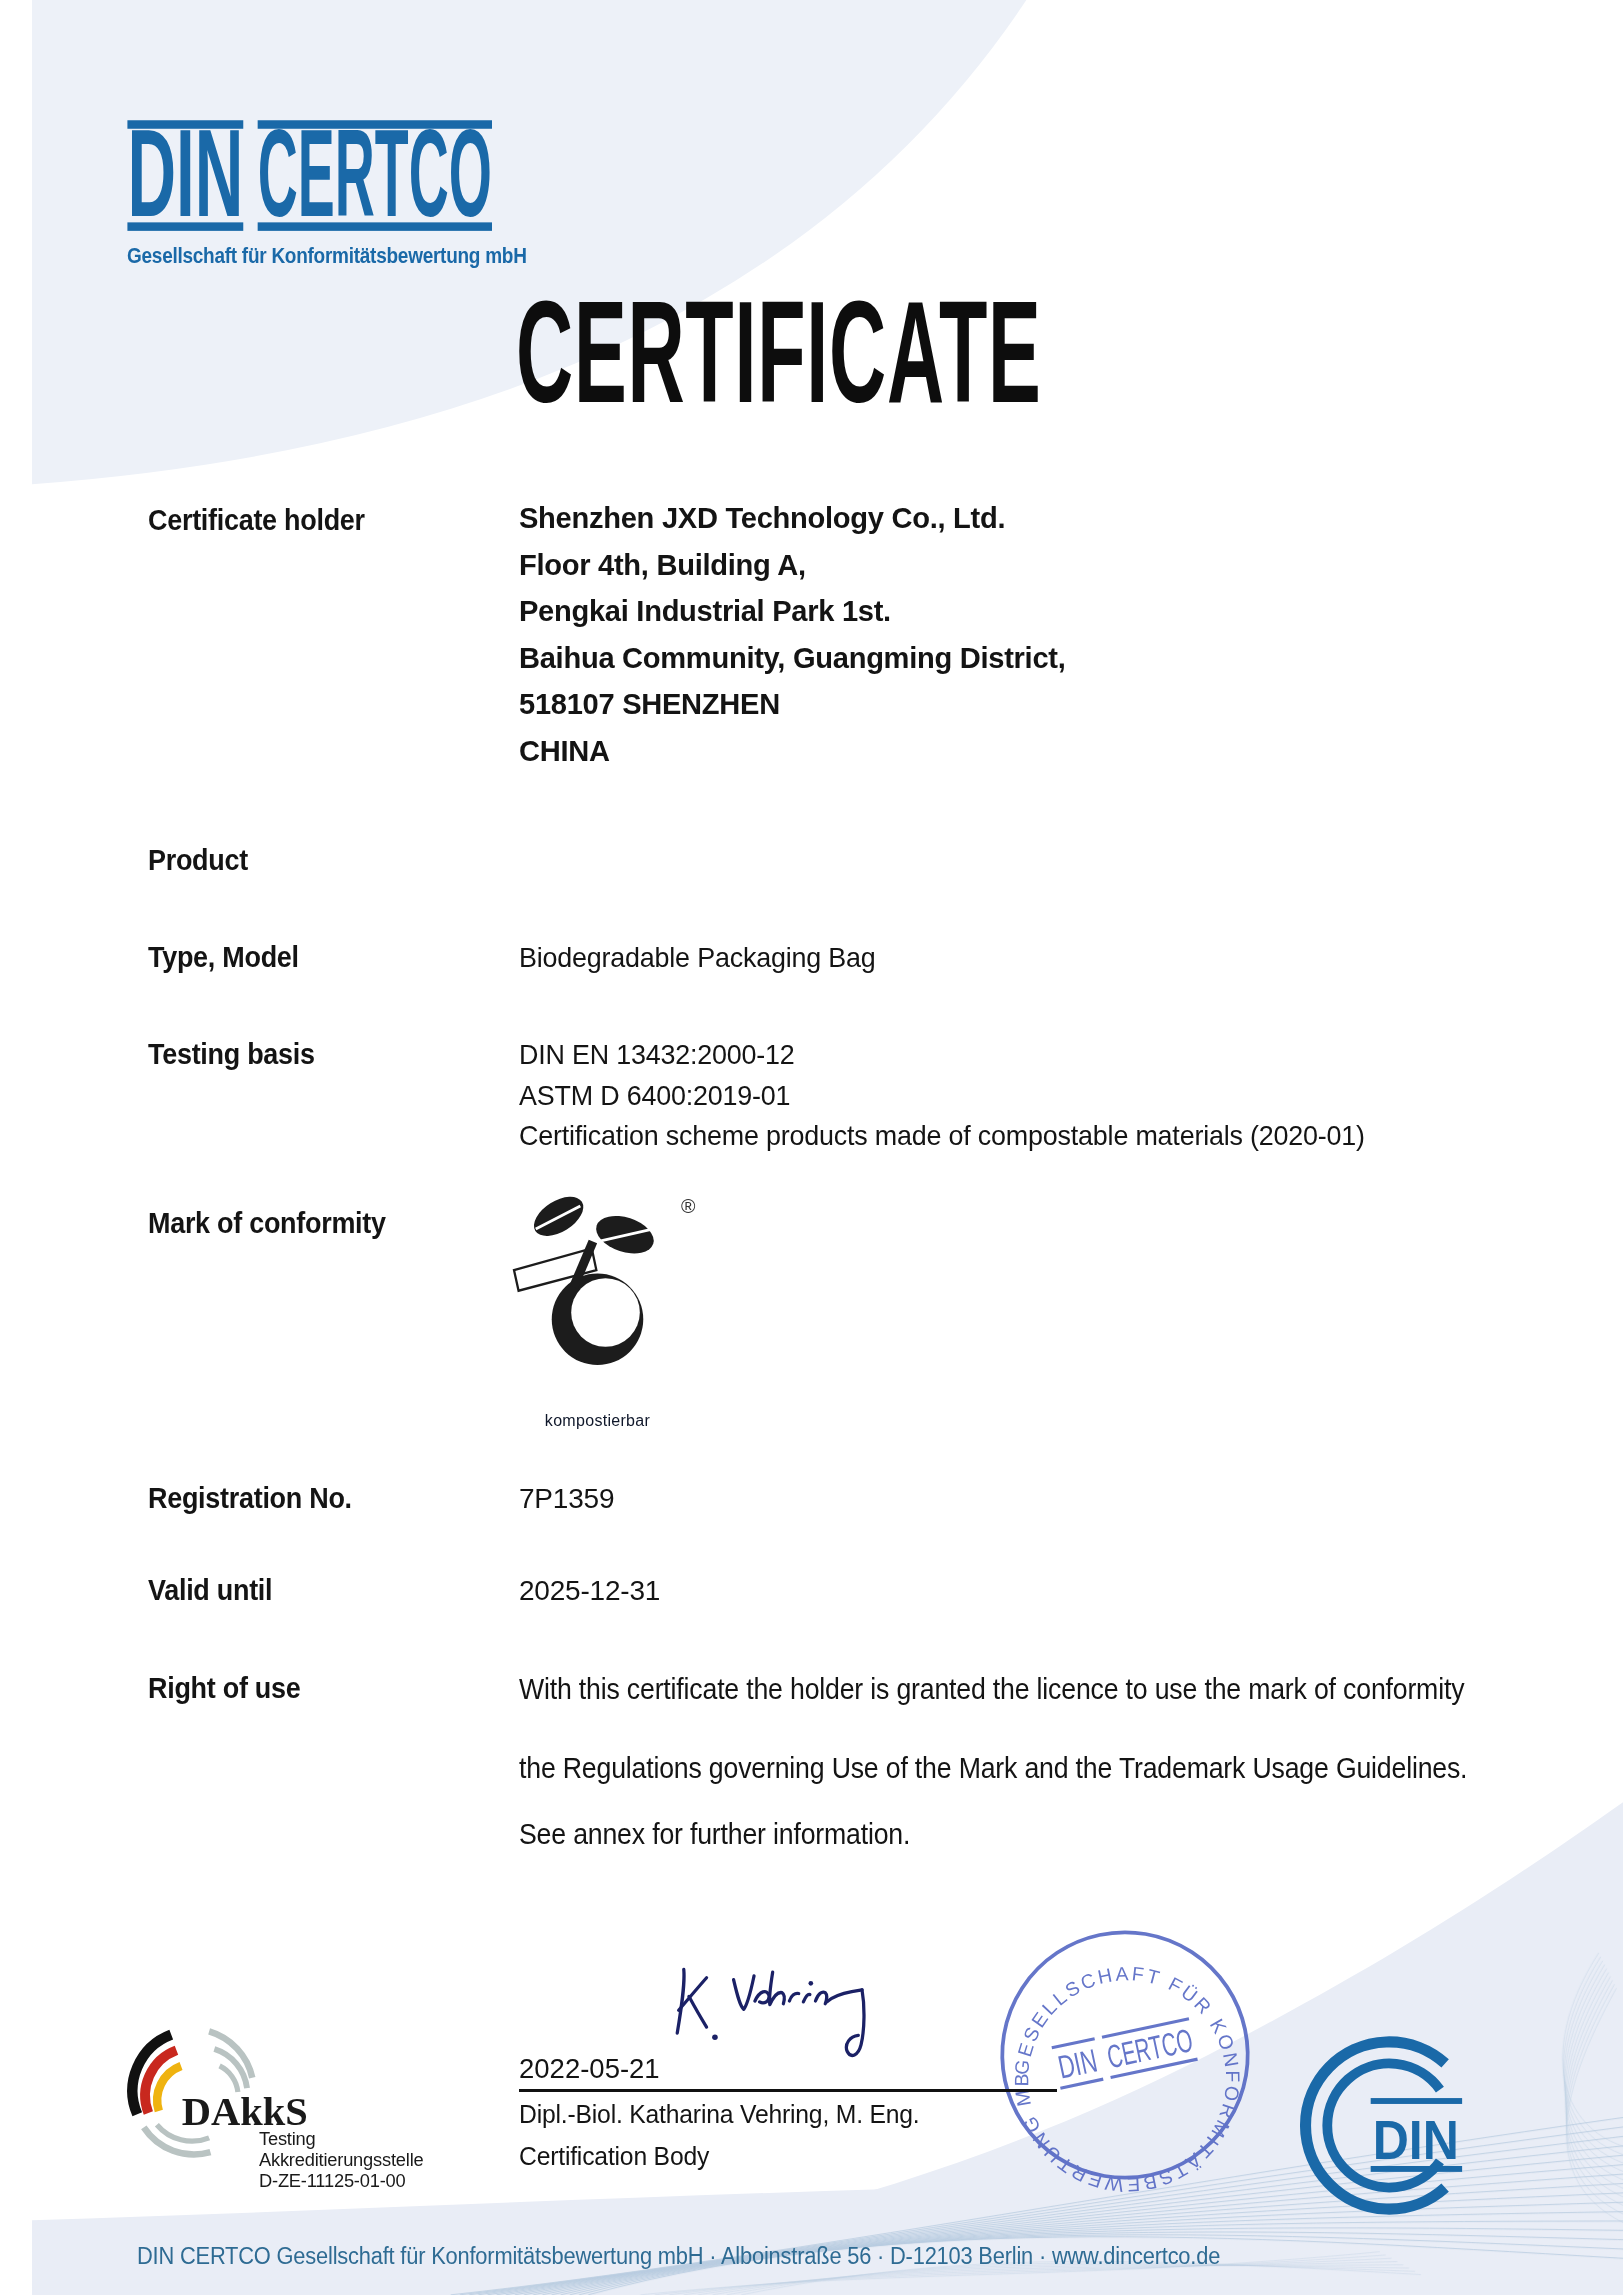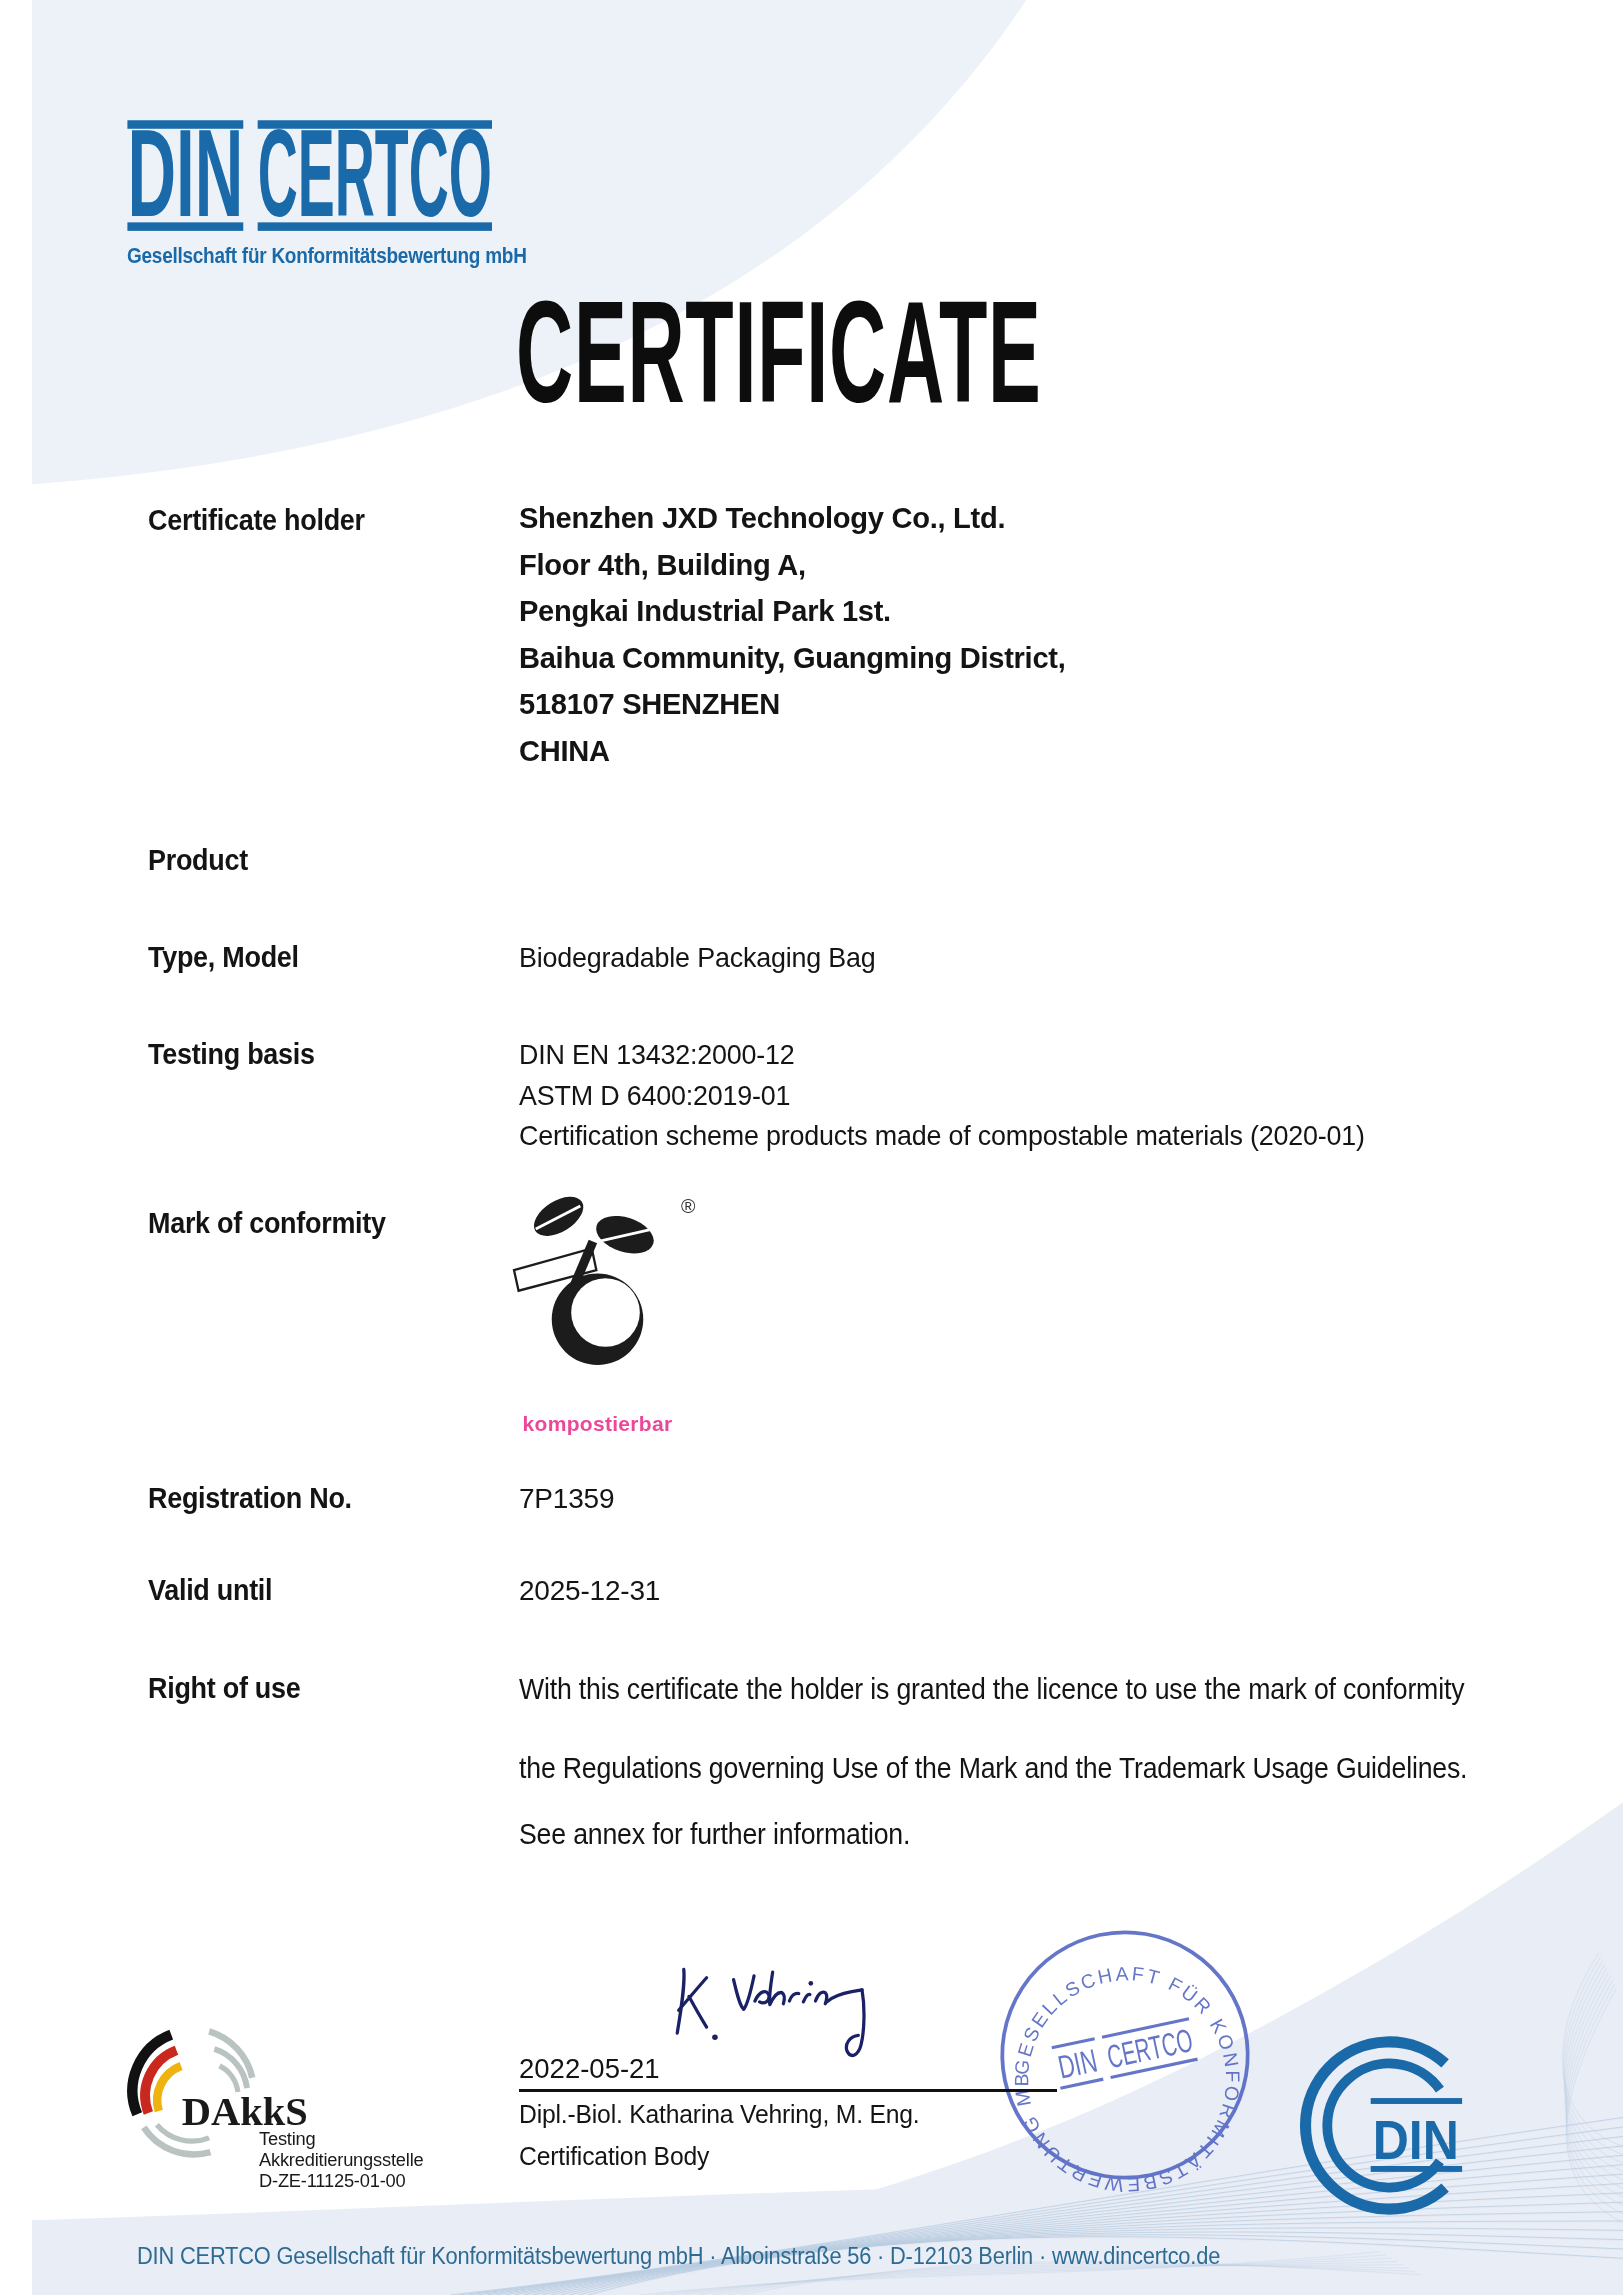--- a/index.html
+++ b/index.html
@@ -9,21 +9,21 @@
   .bgsvg{position:absolute;left:0;top:0;z-index:0;}
   .z1{z-index:1;} .z2{z-index:2;} .z3{z-index:3;}
   .blue{color:#1a69a8;}
   .lbl{font-weight:bold;font-size:29px;letter-spacing:-0.3px;white-space:nowrap;}
   .val{font-size:28px;letter-spacing:-0.2px;white-space:nowrap;}
   .valb{font-weight:bold;font-size:30px;letter-spacing:-0.3px;white-space:nowrap;text-decoration:underline;}
   .cond{display:inline-block;transform:scaleX(.93);transform-origin:0 0;white-space:nowrap;}
   .title{font-size:144px;font-weight:800;line-height:1;letter-spacing:1.3px;
          display:inline-block;transform:scaleX(.55);transform-origin:0 0;white-space:nowrap;color:#0d0d0d;}
   .tagline{font-size:21.6px;font-weight:bold;letter-spacing:-0.3px;}
-  .caption{font-size:21px;letter-spacing:0.3px;color:#ec4899;font-weight:bold;}
+  .caption{font-size:16px;letter-spacing:0.3px;color:#0f172a;}
   .reg{font-size:19.6px;color:#333;}
   .datetxt{font-size:27.5px;}
   .sigline{position:absolute;height:2.6px;background:#111;}
   .nametxt{font-size:26px;letter-spacing:-0.2px;white-space:nowrap;}
   .footer-text{font-size:23px;color:#2e6b93;letter-spacing:-0.2px;white-space:nowrap;}
   .dakks-small{font-size:18.3px;color:#1a1a1a;line-height:21px;letter-spacing:-0.2px;}
   text{font-family:"Liberation Sans",sans-serif;}
   .seriftxt{font-family:"Liberation Serif",serif;}
 </style>
 </head>

